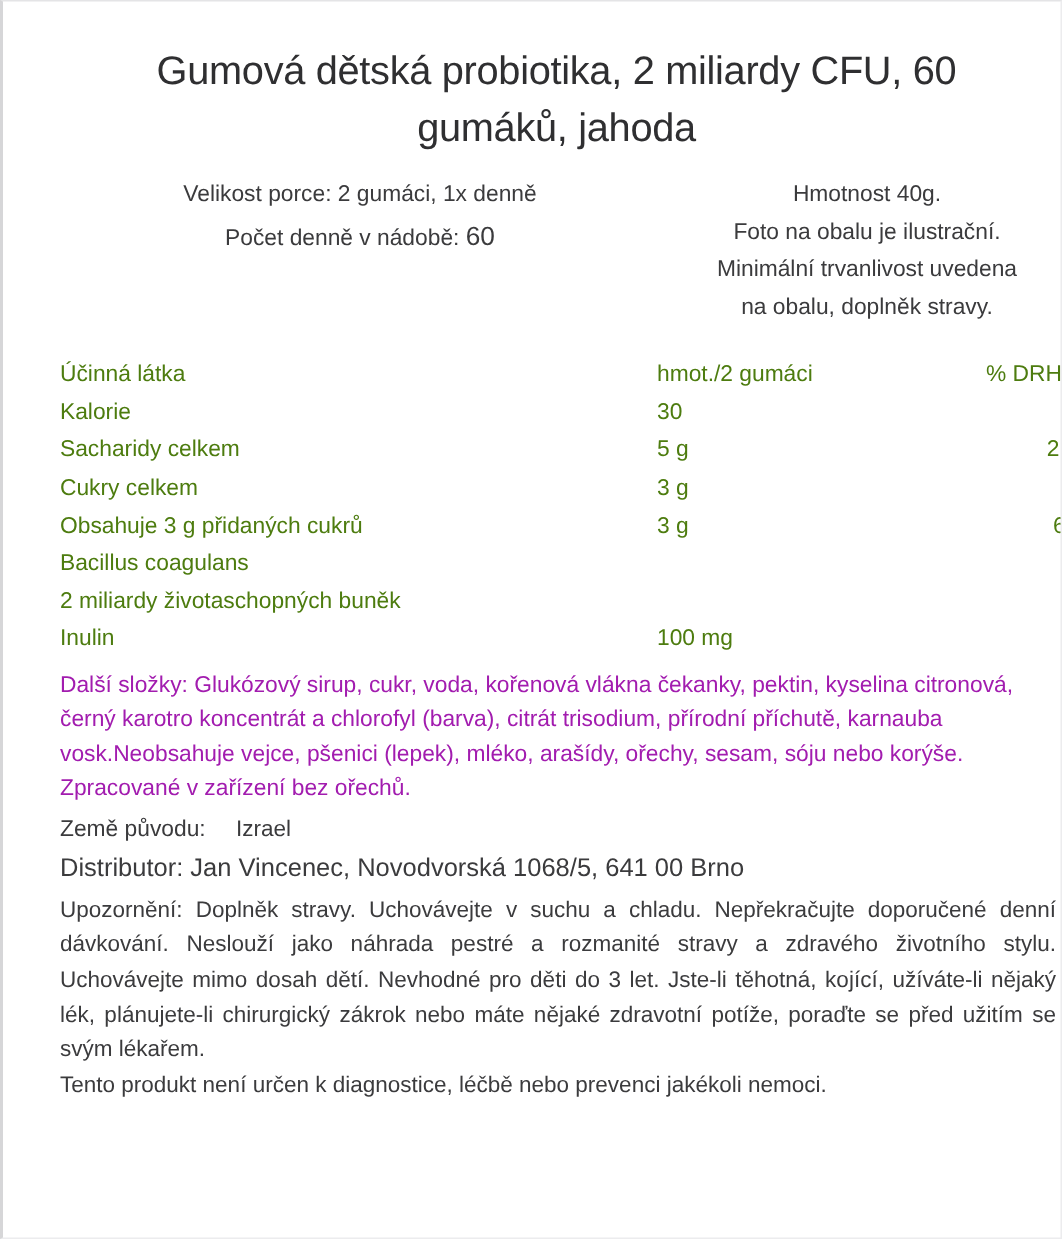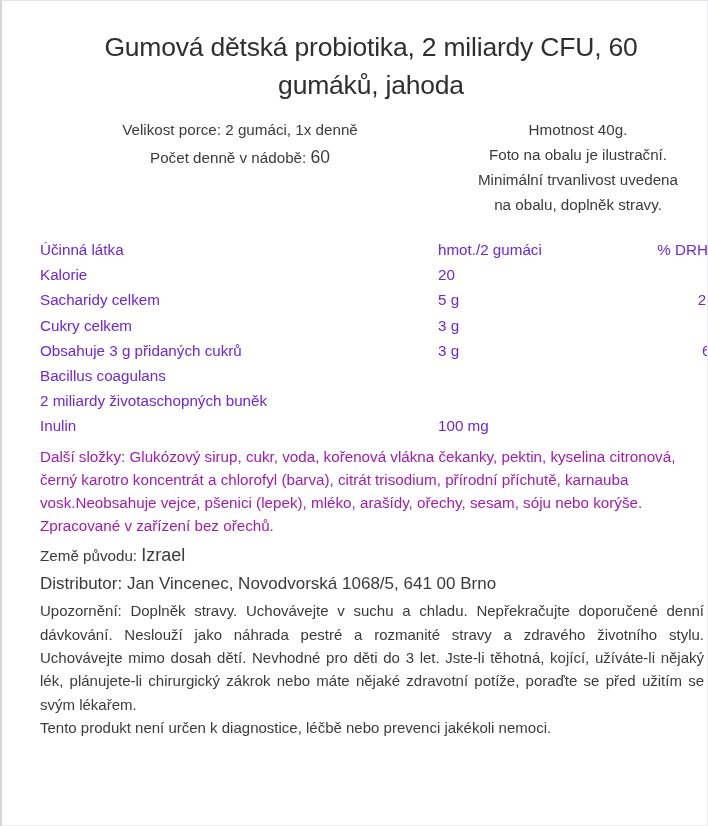--- a/index.html
+++ b/index.html
@@ -80,21 +80,21 @@
   .nutr-table {
     width: 100%;
     border-collapse: collapse;
     margin-top: 19px;
     table-layout: fixed;
   }
   .nutr-table td {
     font-size: 15.2px;
     line-height: 1.0;
     padding: 5.0px 0 5.0px 0;
-    color: #6d28d9;
+    color: #4d7c0f;
     vertical-align: top;
   }
   .col-name   { width: 398px; padding-left: 22px !important; }
   .col-amount { width: 176px; }
   .col-dv     { width: 110px; text-align: right; padding-right: 18px !important; }
 
   
   .para {
     font-size: 15.2px;
     line-height: 1.52;
@@ -106,21 +106,22 @@
   .ingredients {
     padding-top: 6px;
   }
   .origin-line {
     font-size: 15.2px;
     line-height: 1.6;
     padding: 4px 22px 0 22px;
     color: #3b3b3d;
   }
   .origin-line .big {
-    font-size: 18px;
+    font-size: 15px;
+    margin-left: 16px;
   }
   .distributor-line {
     font-size: 17.0px;
     line-height: 1.5;
     padding: 1px 22px 0 22px;
     color: #3b3b3d;
   }
 
   
   .footnote {
@@ -173,21 +174,21 @@
 
     <table class="nutr-table">
       <tbody>
         <tr>
           <td class="col-name">Účinná látka</td>
           <td class="col-amount">hmot./2 gumáci</td>
           <td class="col-dv">% DRHP*</td>
         </tr>
         <tr>
           <td class="col-name">Kalorie</td>
-          <td class="col-amount">20</td>
+          <td class="col-amount">30</td>
           <td class="col-dv"></td>
         </tr>
         <tr>
           <td class="col-name">Sacharidy celkem</td>
           <td class="col-amount">5 g</td>
           <td class="col-dv">2 %</td>
         </tr>
         <tr>
           <td class="col-name">Cukry celkem</td>
           <td class="col-amount">3 g</td>

